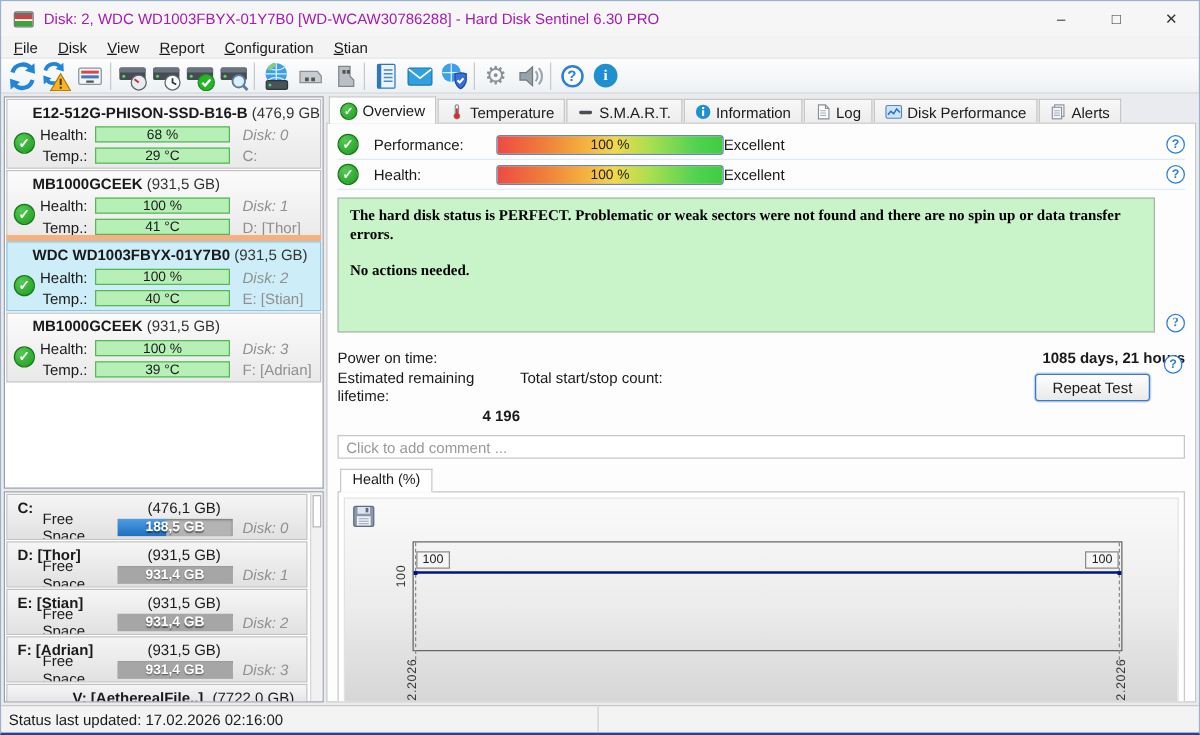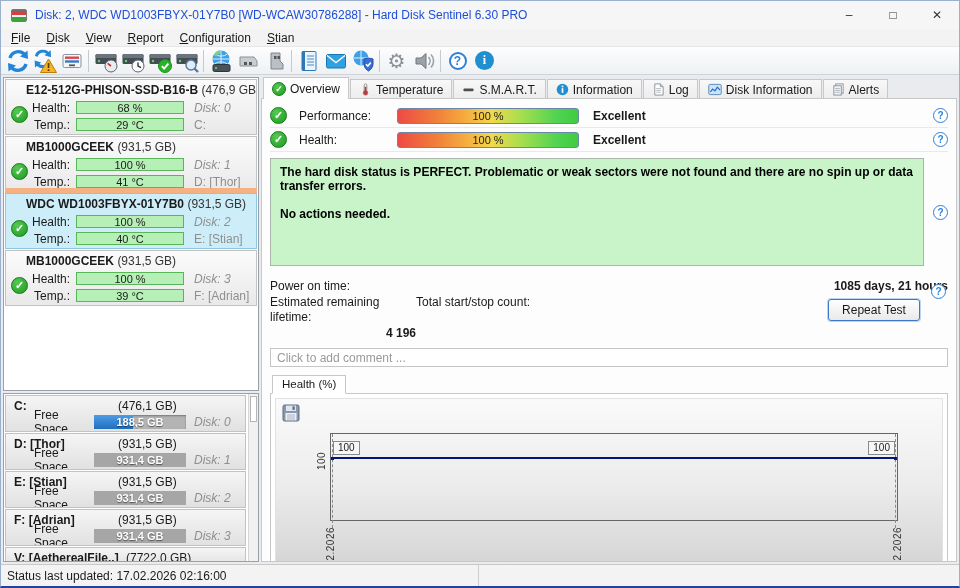--- a/index.html
+++ b/index.html
@@ -5,21 +5,21 @@
   * { box-sizing: border-box; margin:0; padding:0; }
   body { font-family:"Liberation Sans", sans-serif; background:#555; }
   .window{ position:relative; width:960px; height:588px; background:#f0f2f4;
     border:1px solid #9ab0cc; border-bottom:2px solid #24439b; font-size:12px; color:#1a1a1a; overflow:hidden;}
 
   
   .titlebar{height:28px; display:flex; align-items:center; background:#f6f6f6;}
   .app-icon{width:16px;height:13px;margin:0 8px 0 10px;border-radius:2px;
     background:linear-gradient(#6a6f73 0 18%, #d84040 18% 45%, #f2f2f2 45% 62%, #3aa53a 62% 100%);
     border:1px solid #777;}
-  .title-text{font-size:12px; color:#1d4ed8;}
+  .title-text{font-size:12px; color:#a21caf;}
   .win-controls{margin-left:auto; display:flex; height:28px;}
   .win-btn{width:44px; height:28px; display:flex; align-items:center; justify-content:center;
     font-size:12px; color:#333; cursor:default;}
 
   
   .menubar{height:17px; display:flex; align-items:center; background:#f3f3f3; padding-left:2px;}
   .menu-item{display:inline-block; padding:1px 8px;}
   .menu-item::first-letter{text-decoration:underline;}
 
   
@@ -85,27 +85,27 @@
   .tab.selected{background:#fdfdfd; height:22px; position:relative; z-index:2;}
   .tab-check{width:14px;height:14px;border-radius:50%;background:radial-gradient(circle at 35% 30%,#55c955,#1d9a1d);
     border:1px solid #167a16;color:#fff;font-size:9px;font-weight:bold;display:flex;align-items:center;justify-content:center;}
   .right-content{flex:1; background:#fdfdfd; border:1px solid #c8c8c8; margin-top:-1px; padding:5px 8px 4px 8px; position:relative; overflow:hidden;}
 
   .meter-row{display:flex; align-items:center; height:24px; border-bottom:1px solid #ddecf8;}
   .meter-label{width:104px; padding-left:6px;}
   .meter-bar{width:182px; height:16px; border:1px solid #6b86a8; border-radius:3px; text-align:center;
     font-size:11px; line-height:15px; color:#222;
     background:linear-gradient(90deg,#ee4a44 0%,#f0813a 22%,#f5ae3f 38%,#f2d84c 52%,#a8df4e 68%,#52d352 88%,#3fcc3f 100%);}
-  .rating{font-weight:bold; margin-left:14px;}
+  .rating{font-weight:normal; }
   .help-q{width:15px; height:15px; border-radius:50%; border:1.5px solid #2f7fd6; color:#2f7fd6;
     background:#fff; font-size:10px; font-weight:bold; display:inline-flex; align-items:center;
     justify-content:center; flex:none;}
   .push{margin-left:auto;}
 
-  .status-row{display:flex; align-items:center; margin-top:6px;}
+  .status-row{display:flex; align-items:flex-end; margin-top:6px;font-family:Liberation Serif, serif;}
   .status-box{flex:1; height:108px; background:#c9f4c9; border:1px solid #a9b6a9; padding:6px 9px;
     font-weight:bold; color:#000; margin-right:9px;}
   .status-box p{margin-bottom:14px;}
 
   .stats-row{position:relative; margin-top:9px; min-height:52px;}
   .stats-grid{display:grid; grid-template-columns:146px auto; row-gap:1px; line-height:15px;margin-top:13px;}
   .stat-value{font-weight:bold;text-align:right;}
   .repeat-btn{position:absolute; right:28px; top:20px; width:92px; height:22px;
     border:1px solid #3e78c8; border-radius:3px; background:linear-gradient(#fefefe,#e9e9e9);
     box-shadow:0 0 0 1px #bcd4f0; font-size:12px; display:flex; align-items:center; justify-content:center;}
@@ -421,21 +421,21 @@
           <div class="pe-free-row">
             <span class="pe-free-label">Free Space</span>
             <span class="free-bar">
                 <span class="free-fill" style="width:100%"></span>
                 <span class="free-text">931,4 GB</span>
               </span>
             <span class="pe-disk">Disk: 3</span>
           </div>
         </div>
 
-        <div class="part-entry short" style="margin-right:12px;">
+        <div class="part-entry short" style="margin-right:12px;padding-left:44px;">
           <div class="pe-title">
               <span class="pe-name" style="width:112px">V: [AetherealFile..]</span>
               <span>(7722,0 GB)</span>
             </div>
         </div>
 
         <div class="scrollbar">
           <span class="scroll-thumb"></span>
         </div>
       </div>
@@ -477,21 +477,21 @@
               <path d="M9 1 v3 h3" fill="none" stroke="#8a9096"></path>
               <path d="M4.5 6 h5 M4.5 8 h5 M4.5 10 h5" stroke="#a8b0b8" stroke-width="0.9"></path>
             </svg>
           <span>Log</span>
         </span>
         <span class="tab">
           <svg width="14" height="13" viewBox="0 0 15 14">
               <rect x="0.8" y="1.5" width="13.4" height="11" rx="1.5" fill="#cfe3f7" stroke="#5588bb"></rect>
               <path d="M2.5 9.5 L5 6.5 L7.5 8.5 L10 4.5 L12.8 7.5" fill="none" stroke="#2a6fc8" stroke-width="1.3"></path>
             </svg>
-          <span>Disk Information</span>
+          <span>Disk Performance</span>
         </span>
         <span class="tab">
           <svg width="13" height="13" viewBox="0 0 14 14">
               <rect x="4" y="1" width="8" height="10" fill="#fff" stroke="#8a9096"></rect>
               <rect x="2" y="3" width="8" height="10" fill="#eef4fa" stroke="#8a9096"></rect>
               <path d="M3.5 6 h5 M3.5 8 h5 M3.5 10 h5" stroke="#a8b0b8" stroke-width="0.9"></path>
             </svg>
           <span>Alerts</span>
         </span>
       </div>

